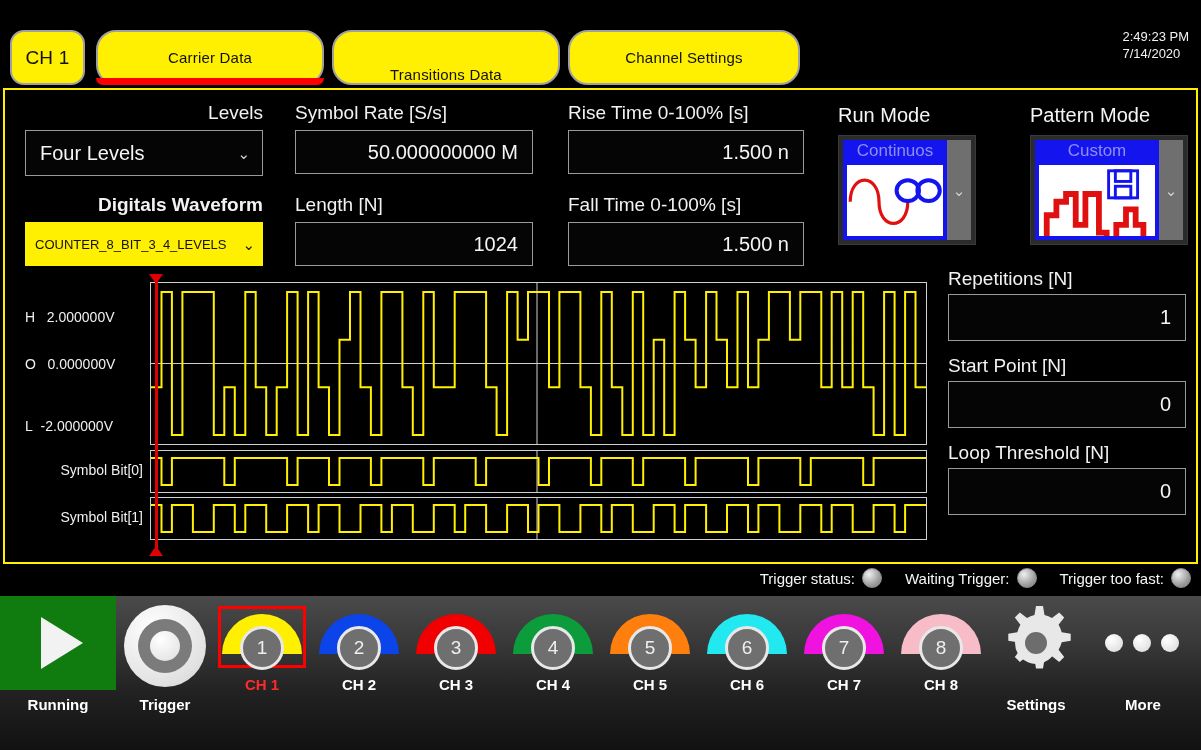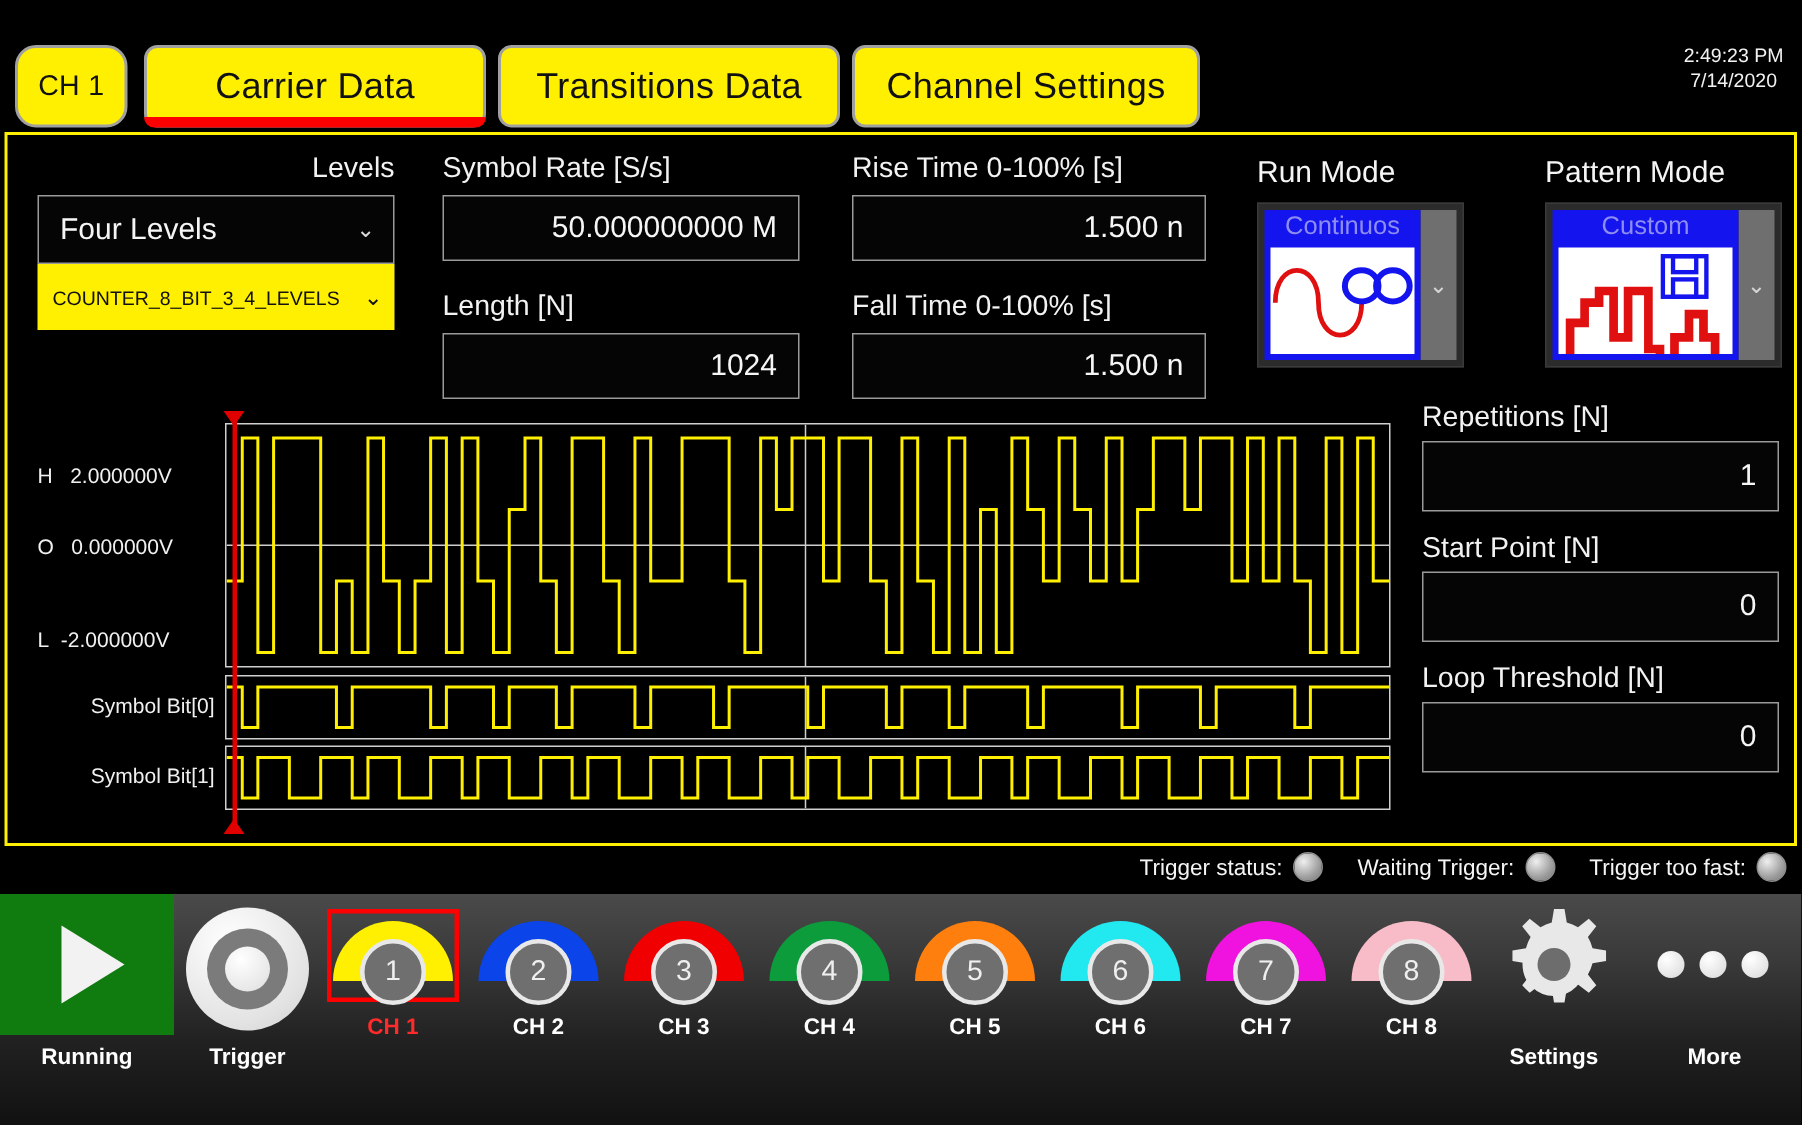--- a/index.html
+++ b/index.html
@@ -8,33 +8,33 @@
     background: #000;
     font-family: "Liberation Sans", sans-serif;
     overflow: hidden;
   }
   #app { position: relative; width: 1201px; height: 750px; background:#000; }
 
   
   .tabbar { position:absolute; left:0; top:0; width:1201px; height:88px; background:#000; }
   .tab {
     position:absolute; top:30px; height:55px;
-    background:#ffef00; border:2px solid #a0a0a0; border-radius:9px;
+    background:#ffef00; border:2px solid #a0a0a0; border-radius:20px;
     display:flex; align-items:center; justify-content:center;
-    color:#111; font-size:24px; letter-spacing:0.2px;
+    color:#111; font-size:15px; letter-spacing:0.2px;
   }
   .tab.ch { left:10px; width:75px; border-radius:14px; font-size:19px; }
   .tab.t1 { left:96px; width:228px; }
-  .tab.t2 { left:332px; width:228px; }
+  .tab.t2 { left:332px; width:228px;align-items:flex-end; }
   .tab.t3 { left:568px; width:232px; }
   .tab.active::after {
     content:""; position:absolute; left:-2px; right:-2px; bottom:-2px; height:7px;
     background:#ff0000; border-bottom-left-radius:7px; border-bottom-right-radius:7px;
   }
-  .clock { position:absolute; right:12px; top:28px; text-align:center;
+  .clock { position:absolute; right:12px; top:28px; text-align:left;
     color:#f2f2f2; font-size:13px; line-height:17px; }
 
   
   .panel {
     position:absolute; left:3px; top:88px; width:1195px; height:476px;
     border:2px solid #ffef00; background:#000;
   }
 
   .label { color:#f2f2f2; font-size:19px; font-weight:400; }
   .label.bold { font-weight:bold; font-size:19px; }
@@ -167,20 +167,21 @@
   </div>
 
   <div class="panel">
 
     <div id="colLevels">
       <div class="label" id="lblLevels">Levels</div>
       <div class="combo">
         <span>Four Levels</span>
         <span class="chev">⌄</span>
       </div>
+      <div class="label bold" id="lblDigital">Digitals Waveform</div>
       <div class="combo yellowbox">
         <span>COUNTER_8_BIT_3_4_LEVELS</span>
         <span class="chev">⌄</span>
       </div>
     </div>
 
     <div id="colSymbol">
       <div class="label" style="margin-bottom:6px;">Symbol Rate [S/s]</div>
       <div class="field">
         <span>50.000000000 M</span>

